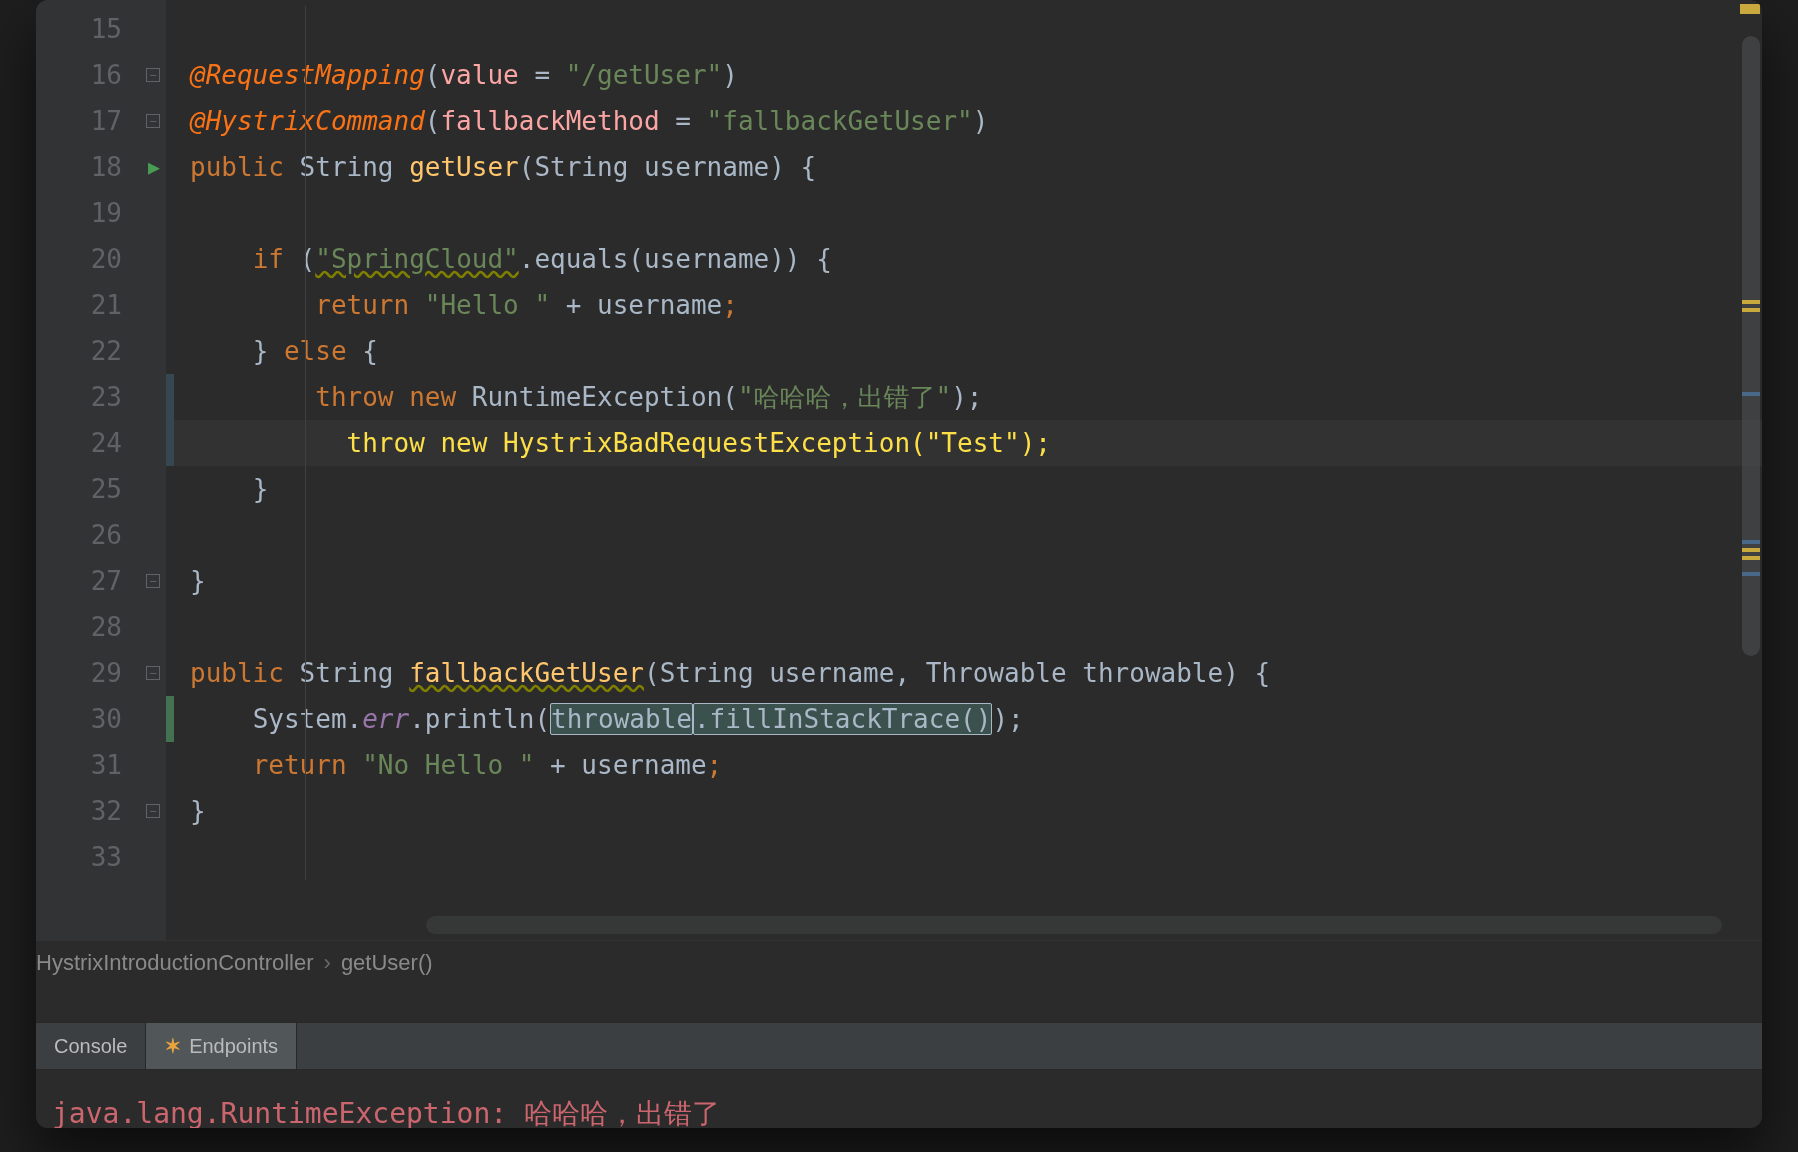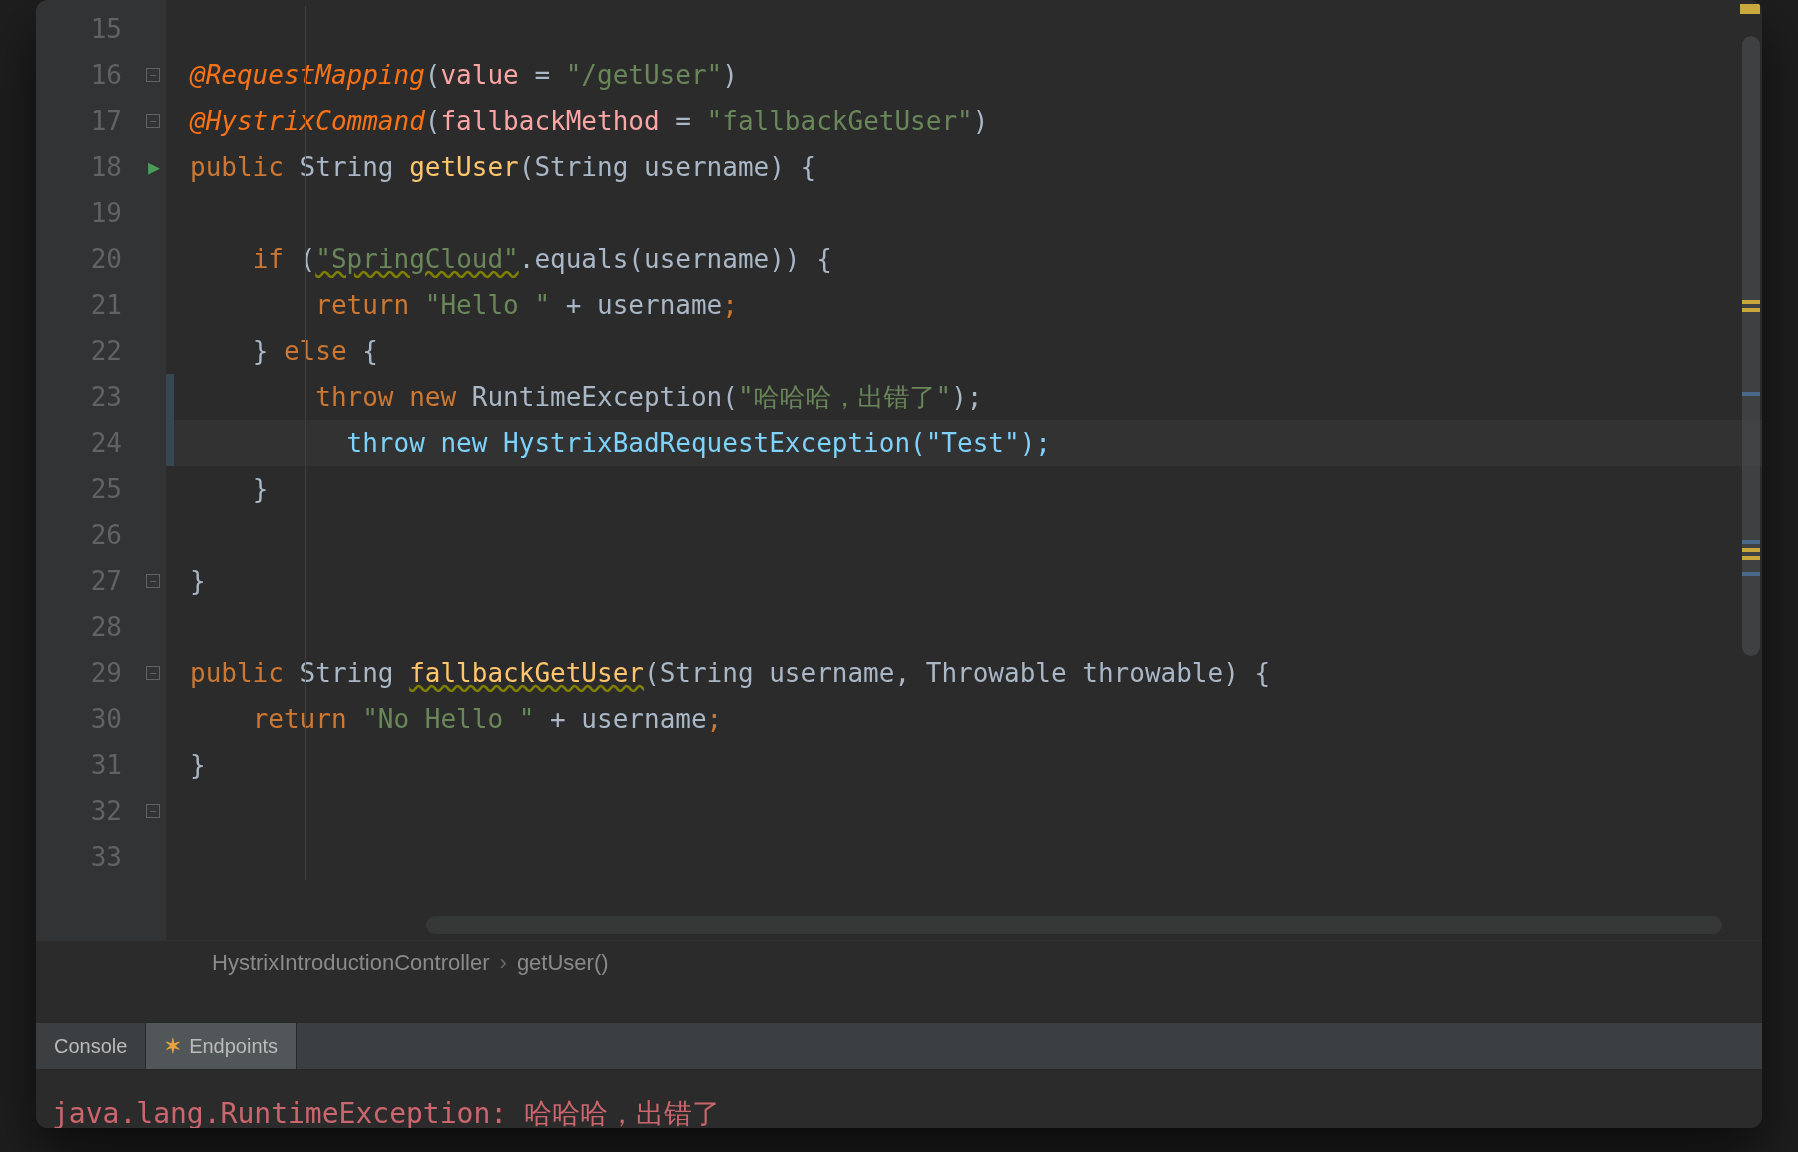--- a/index.html
+++ b/index.html
@@ -105,21 +105,21 @@
   left: 0; top: 0; bottom: 0; width: 8px;
   background: #374752;
 }
 .change-stripe.green { background: #447152; }
 .c-kw { color: #cc7832; }
 .c-ann { color: #f97316; font-style: italic; }
 .c-str { color: #6a8759; }
 .c-id { color: #fca5a5; }
 .c-method { color: #ffc66d; }
 .c-field { color: #9876aa; font-style: italic; }
-.c-dim { color: #7dd3fc; }
+.c-dim { color: #fde047; }
 .c-warn {
   color: #6a8759;
   text-decoration-line: underline;
   text-decoration-style: wavy;
   text-decoration-color: #808000;
 }
 .c-warn-id {
   color: #ffc66d;
   text-decoration-line: underline;
   text-decoration-style: wavy;
@@ -176,21 +176,20 @@
   width: 20px;
   height: 10px;
   background: #c9a83e;
 }
 .breadcrumb {
   height: 44px;
   background: #2b2b2b;
   border-top: 1px solid #323232;
   display: flex;
   align-items: center;
-  padding-left: 176px;
   font-family: "Segoe UI", "Helvetica Neue", sans-serif;
   font-size: 22px;
   color: #8a8a8a;
   gap: 10px;
 }
 .breadcrumb .sep { color: #6a6a6a; }
 .tabs-row {
   height: 48px;
   background: #3c3f41;
   border-top: 1px solid #282828;
@@ -313,20 +312,21 @@
       <div class="code-line">    <span class="c-kw">if </span><span>(</span><span class="c-warn">"SpringCloud"</span><span>.equals(</span><span>username</span><span>)) {</span></div>
       <div class="code-line">        <span class="c-kw">return </span><span class="c-str">"Hello " </span><span>+ </span><span>username</span><span class="c-kw">;</span></div>
       <div class="code-line">    <span>} </span><span class="c-kw">else </span><span>{</span></div>
       <div class="code-line"><span class="change-stripe"></span>        <span class="c-kw">throw </span><span class="c-kw">new </span><span>RuntimeException</span><span>(</span><span class="c-str">"哈哈哈，出错了"</span><span>);</span></div>
       <div class="code-line hl-line"><span class="change-stripe"></span>          <span class="c-dim">throw new HystrixBadRequestException("Test");</span></div>
       <div class="code-line">    <span>}</span></div>
       <div class="code-line"></div>
       <div class="code-line"><span>}</span></div>
       <div class="code-line"></div>
       <div class="code-line"><span class="c-kw">public </span><span>String </span><span class="c-warn-id">fallbackGetUser</span><span>(</span><span>String </span><span>username</span><span>, </span><span>Throwable </span><span>throwable</span><span>) {</span></div>
+      <div class="code-line"><span class="change-stripe green"></span>    <span>System.</span><span class="c-field">err</span><span>.println</span><span>(</span><span class="c-brace-match">throwable</span><span class="c-brace-match">.fillInStackTrace()</span><span>);</span></div>
       <div class="code-line">    <span class="c-kw">return </span><span class="c-str">"No Hello " </span><span>+ </span><span>username</span><span class="c-kw">;</span></div>
       <div class="code-line"><span>}</span></div>
       <div class="code-line"></div>
 
       <div class="scroller"></div>
       <div class="hscroller"></div>
 
       <div class="minimap">
         <div class="minimap-status"></div>
         <div class="minimap-warn" style="top:300px"></div>

